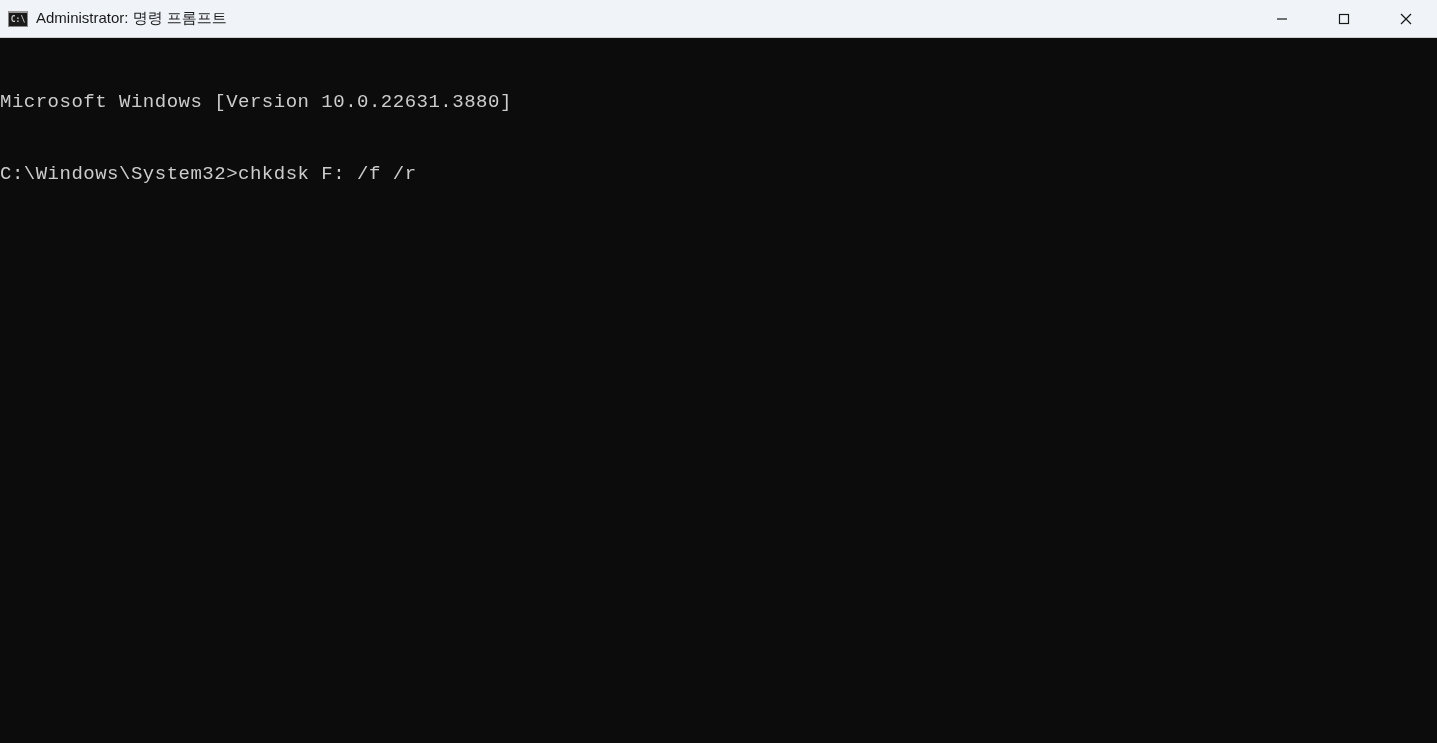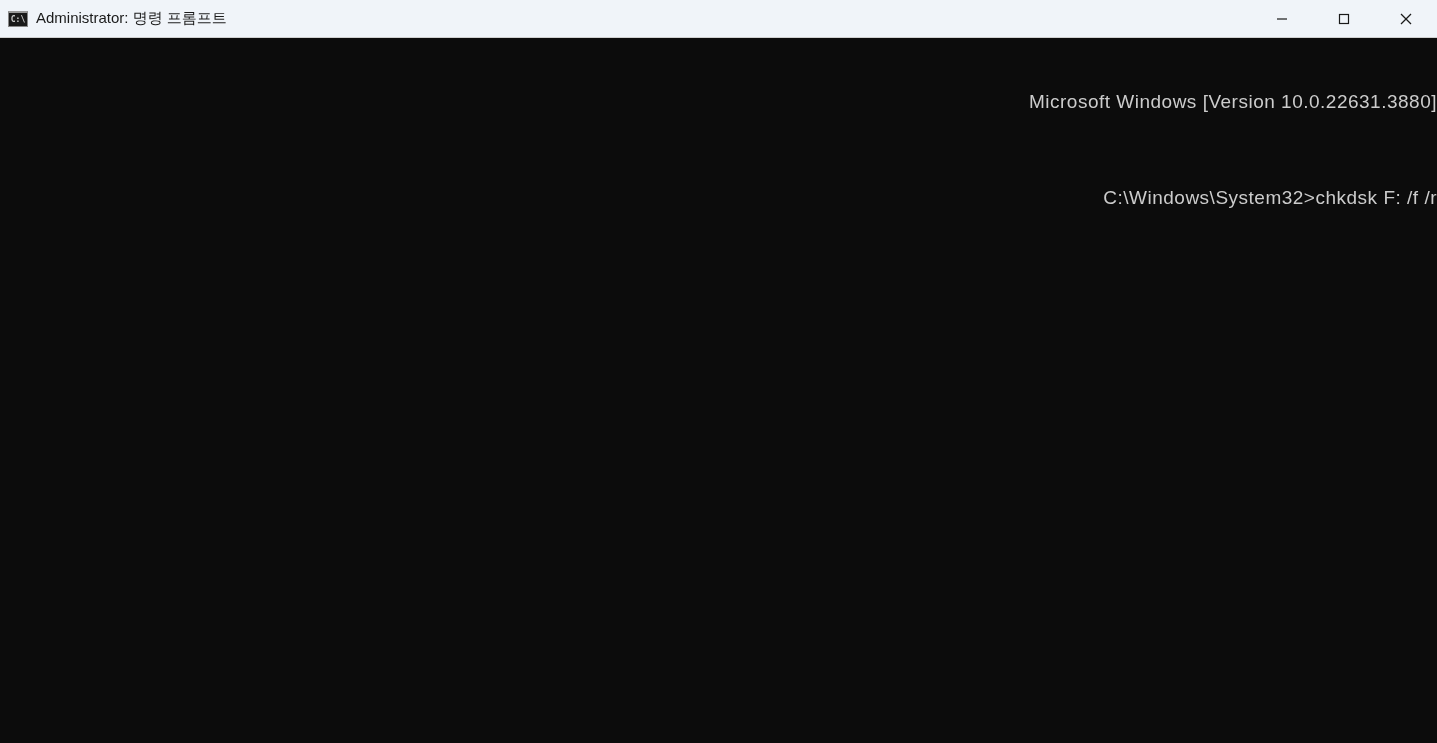--- a/index.html
+++ b/index.html
@@ -65,33 +65,31 @@
       height: 12px;
       stroke: currentColor;
       stroke-width: 1.2;
       fill: none;
     }
     .terminal {
       width: 100%;
       height: calc(100% - 38px);
       background: #0c0c0c;
       color: #cccccc;
-      font-family: Liberation Sans, sans-serif;
+      font-family: Liberation Mono, monospace;
       font-size: 19px;
       line-height: 24px;
       padding: 4px 0 0 0;
       letter-spacing: 0.5px;
       white-space: pre;
-      text-align: right;
     }
     .line {
       display: block;
     }
     .prompt-line {
-      margin-top: 24px;
     }
     .command-input {
       display: inline;
     }
   </style>
 </head>
 <body>
 
 <div class="titlebar">
   <div class="titlebar-left">

